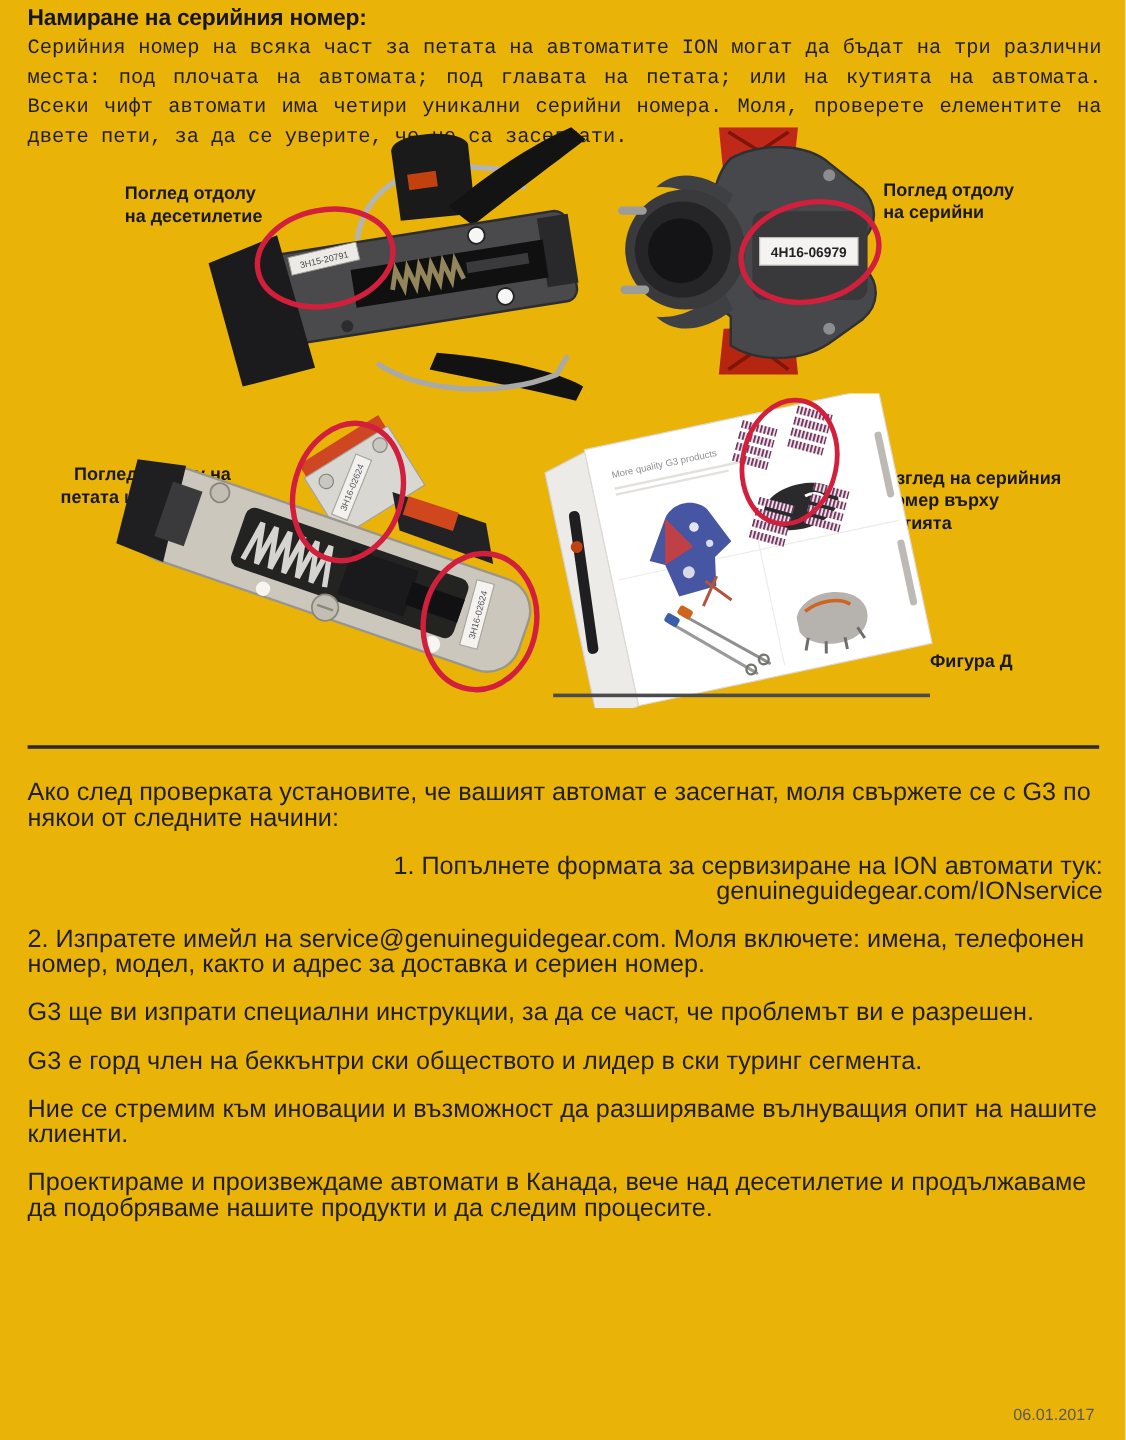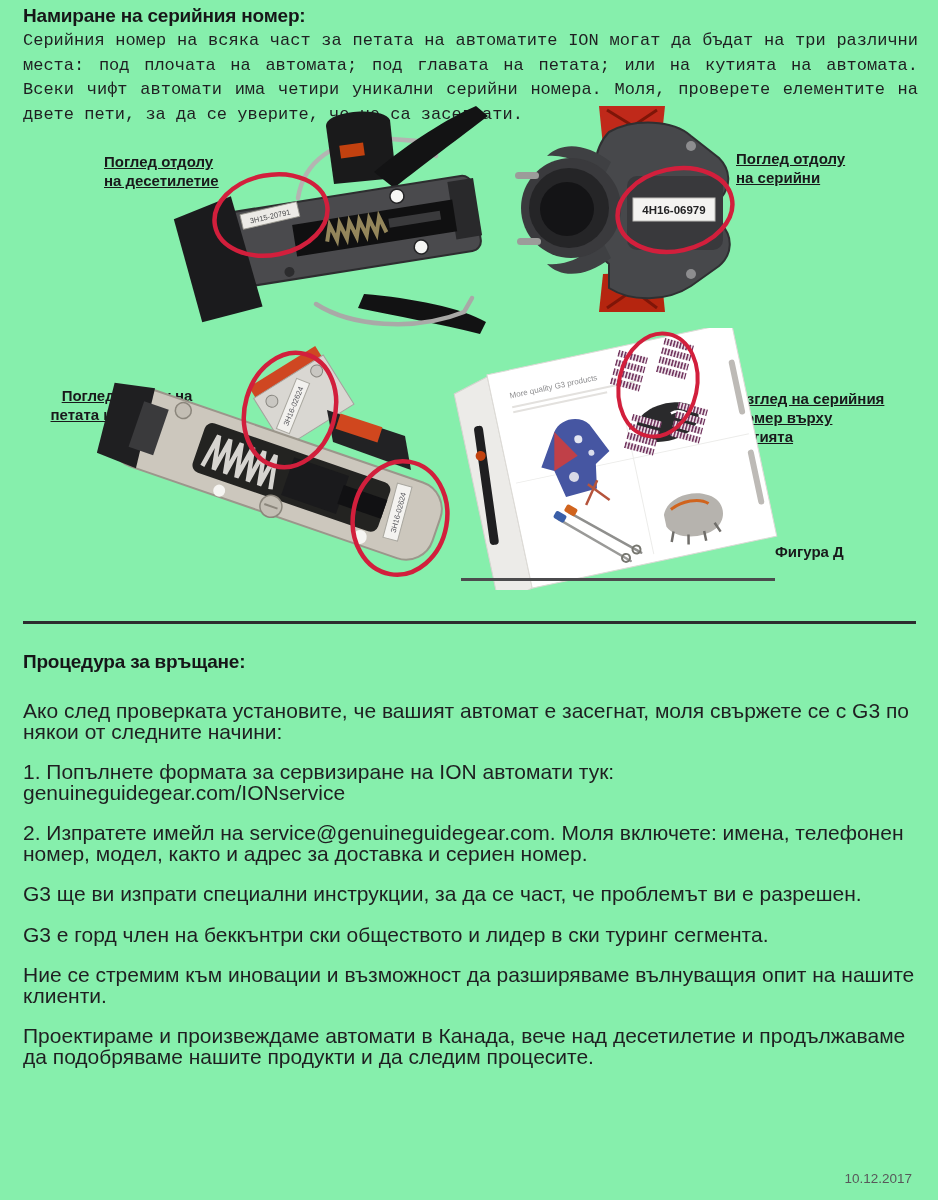--- a/index.html
+++ b/index.html
@@ -7,50 +7,50 @@
   html,body { background:#ffffff; }
   body {
     font-family:"Liberation Sans", sans-serif;
     color:#1f1f21;
     width:938px;
   }
   .page {
     position:relative;
     width:938px;
     height:1200px;
-    background:#86efac;
+    background:#eab308;
     overflow:hidden;
   }
   .h1 {
     position:absolute; left:23px; top:5px;
     font-size:19px; font-weight:bold; color:#161618; letter-spacing:-0.2px;
   }
   .intro {
     position:absolute; left:23px; top:29px; width:895px;
     font-size:17px; line-height:24.6px; text-align:justify;font-family:Liberation Mono, monospace;
   }
   .cap {
     position:absolute;
-    font-size:15px; font-weight:bold; line-height:19px; color:#19191b;text-decoration:underline;
+    font-size:15px; font-weight:bold; line-height:19px; color:#19191b;
   }
   .cap span { display:block; }
   .cap-center { text-align:center; }
   .fig { position:absolute; }
   .figure-label {
     position:absolute; left:775px; top:543px;
     font-size:15px; font-weight:bold; color:#19191b;
   }
   .divider {
     position:absolute; left:23px; top:621px; width:893px; height:2.5px;
     background:#2c2c2e;
   }
   .sec2 { position:absolute; left:23px; top:651px; width:896px; }
   .sec2 h2 { font-size:19px; font-weight:bold; color:#161618; margin:0 0 28px 0; letter-spacing:-0.2px; }
   .sec2 p { font-size:21px; line-height:20.5px; margin:0 0 20px 0; }
-  .sec2 p span.line { display:block; }
+  .sec2 p span.line { display:block;text-align:right; }
   .footer-date {
     position:absolute; top:1171px; right:26px;
     font-size:13.5px; color:#58585a;
   }
   svg text { font-family:"Liberation Sans", sans-serif; }
 </style>
 </head>
 <body>
 
 <div class="page">
@@ -234,27 +234,26 @@
           <rect y="28.5" width="30" height="6.5" fill="url(#bcp)"></rect>
       </g>
     </g>
     <ellipse cx="215" cy="57" rx="39" ry="52" transform="rotate(12 215 57)" fill="none" stroke="#d21f3c" stroke-width="4"></ellipse>
     <rect x="18" y="250" width="314" height="3" fill="#4b4b4d"></rect>
   </svg>
 
   <div class="divider"></div>
 
   <div class="sec2">
-    <h2>Процедура за връщане:</h2>
     <p>Ако след проверката установите, че вашият автомат е засегнат, моля свържете се с G3 по някои от следните начини:</p>
     <p>
       <span class="line">1. Попълнете формата за сервизиране на ION автомати тук: genuineguidegear.com/IONservice</span>
     </p>
     <p>2. Изпратете имейл на service@genuineguidegear.com. Моля включете: имена, телефонен номер, модел, както и адрес за доставка и сериен номер.</p>
     <p>G3 ще ви изпрати специални инструкции, за да се част, че проблемът ви е разрешен.</p>
     <p>G3 е горд член на беккънтри ски обществото и лидер в ски туринг сегмента.</p>
     <p>Ние се стремим към иновации и възможност да разширяваме вълнуващия опит на нашите клиенти.</p>
     <p>Проектираме и произвеждаме автомати в Канада, вече над десетилетие и продължаваме да подобряваме нашите продукти и да следим процесите.</p>
   </div>
 
-  <div class="footer-date">10.12.2017</div>
+  <div class="footer-date">06.01.2017</div>
 
 </div>
 
 </body></html>

